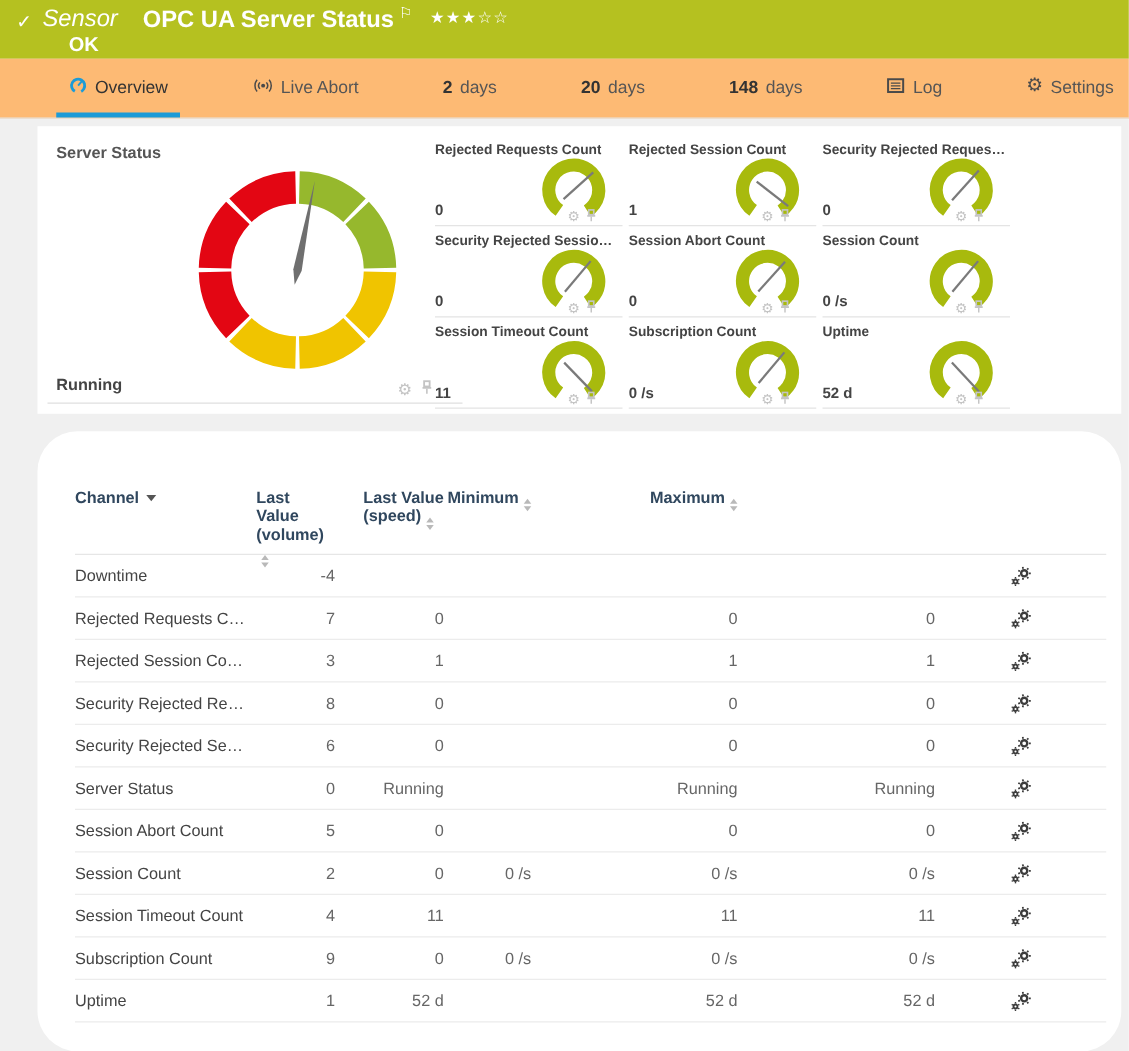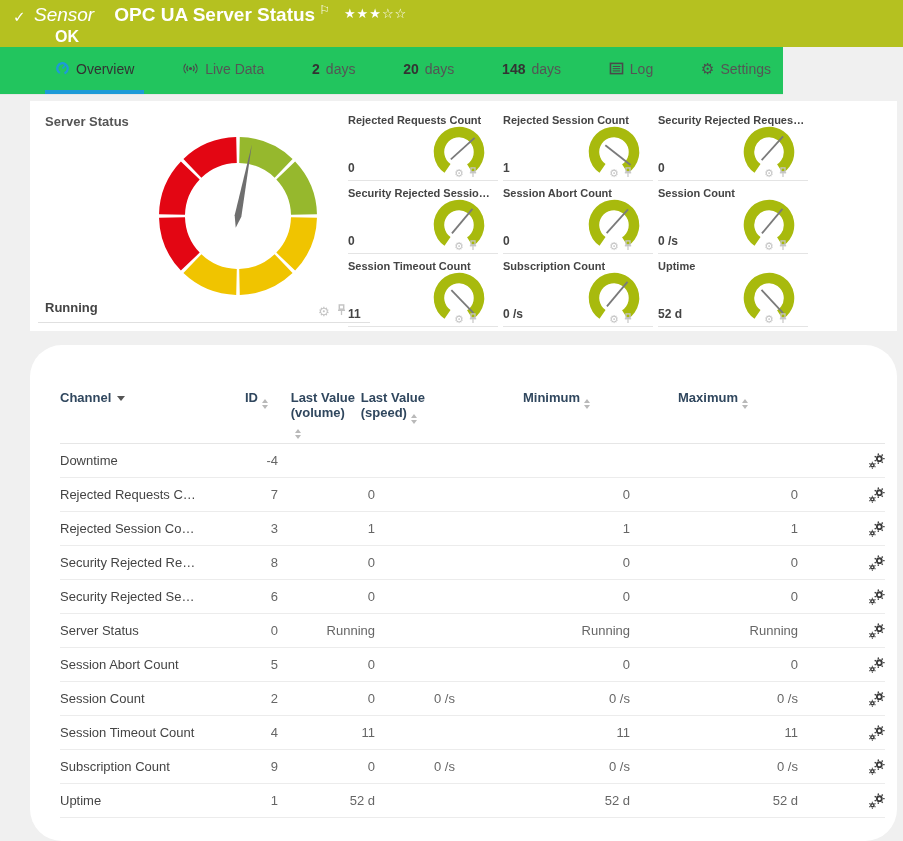--- a/index.html
+++ b/index.html
@@ -12,21 +12,21 @@
   
   .hdr{position:absolute;top:0;left:0;width:903px;height:47px;background:#b5c120;color:#fff;}
   .hdr .check{position:absolute;left:13px;top:8px;font-size:15px;font-weight:bold;}
   .hdr .titleline{position:absolute;left:34px;top:3px;font-size:19px;white-space:nowrap;}
   .hdr .sensorword{font-style:italic;font-weight:400;margin-right:20px;}
   .hdr .sensortitle{font-weight:700;}
   .hdr .flag{font-size:12px;vertical-align:super;margin-left:4px;}
   .hdr .stars{margin-left:14px;font-size:13px;letter-spacing:1px;position:relative;top:-3px;}
   .hdr .ok{position:absolute;left:55px;top:28px;font-size:16px;font-weight:700;}
   
-  .tabbar{position:absolute;top:47px;left:0;width:783px;height:48px;background:#22c55e;
+  .tabbar{position:absolute;top:47px;left:0;width:903px;height:48px;background:#fdba74;
     border-bottom:1px solid #e6e6e6;display:flex;justify-content:space-between;
     padding-left:45px;padding-right:2px;box-sizing:border-box;}
   .tab{display:flex;align-items:center;gap:6px;font-size:14px;color:#555;padding:0 10px;
     border-bottom:4px solid transparent;box-sizing:border-box;cursor:pointer;white-space:nowrap;}
   .tab.active{border-bottom-color:#1d9bd7;color:#333;}
   .tab .num{font-weight:700;color:#333;}
   .tab .tabicon{display:flex;align-items:center;}
   
   .panel{position:absolute;left:30px;width:867px;background:#fff;}
   #panel-gauges{top:101px;height:230px;}
@@ -53,21 +53,21 @@
   .th{line-height:15px;}
   .th.right{text-align:right;}
   .hdr2{display:inline-block;text-align:left;}
   .caret-down{display:inline-block;width:0;height:0;border-left:4px solid transparent;
     border-right:4px solid transparent;border-top:5px solid #555;margin-left:6px;vertical-align:1px;}
   .sort{display:inline-flex;flex-direction:column;align-items:center;margin-left:4px;vertical-align:-1px;}
   .sort i{display:block;width:0;height:0;border-left:3.5px solid transparent;border-right:3.5px solid transparent;}
   .sort .up{border-bottom:4px solid #b9b9b9;margin-bottom:2px;}
   .sort .dn{border-top:4px solid #b9b9b9;}
   .rows{position:absolute;left:30px;top:98px;width:825px;border-top:1px solid #e6e6e6;}
-  .trow{height:33px;align-items:center;border-bottom:1px solid #ececec;font-size:13px;color:#666;gap:10px;}
+  .trow{height:33px;align-items:center;border-bottom:1px solid #ececec;font-size:13px;color:#666;}
   .c-ch{color:#444;white-space:nowrap;overflow:hidden;text-overflow:ellipsis;padding-right:6px;}
   .c-num{text-align:right;}
   .c-act{display:flex;justify-content:center;align-items:center;}
   .gearsbtn{cursor:pointer;display:flex;align-items:center;}
 </style>
 </head>
 <body>
 
 <div class="hdr">
   <span class="check">✓</span>
@@ -92,21 +92,21 @@
         <svg width="17" height="13" viewBox="0 0 18 14">
       <circle cx="9" cy="7" r="1.7" fill="#4a4a4a"></circle>
       <g fill="none" stroke="#4a4a4a" stroke-width="1.3">
         <path d="M6.2 4.2 A4.3 4.3 0 0 0 6.2 9.8"></path>
             <path d="M3.8 2 A7.8 7.8 0 0 0 3.8 12"></path>
         <path d="M11.8 4.2 A4.3 4.3 0 0 1 11.8 9.8"></path>
             <path d="M14.2 2 A7.8 7.8 0 0 1 14.2 12"></path>
       </g>
         </svg>
       </span>
-      <span class="tlabel">Live Data</span>
+      <span class="tlabel">Live Abort</span>
     </div>
     <div class="tab">
       <span class="num">2</span>
       <span class="tlabel">days</span>
     </div>
     <div class="tab">
       <span class="num">20</span>
       <span class="tlabel">days</span>
     </div>
     <div class="tab">
@@ -332,24 +332,20 @@
             </svg></span>
         </div>
         <div class="mline"></div>
       </div>
     </div>
 </div>
 
 <div class="panel" id="panel-table">
   <div class="thead grid7">
       <div class="th"><span>Channel</span><span class="caret-down"></span></div>
-      <div class="th right"><span>ID</span><span class="sort">
-          <i class="up"></i>
-          <i class="dn"></i>
-        </span></div>
       <div class="th right"><span class="hdr2"><div>Last Value</div><div>(volume)</div><div><span class="sort">
               <i class="up"></i>
               <i class="dn"></i>
             </span></div></span></div>
       <div class="th right"><span class="hdr2"><div>Last Value</div><div>(speed)<span class="sort">
               <i class="up"></i>
               <i class="dn"></i>
             </span></div></span></div>
       <div class="th right"><span>Minimum</span><span class="sort">
           <i class="up"></i>

